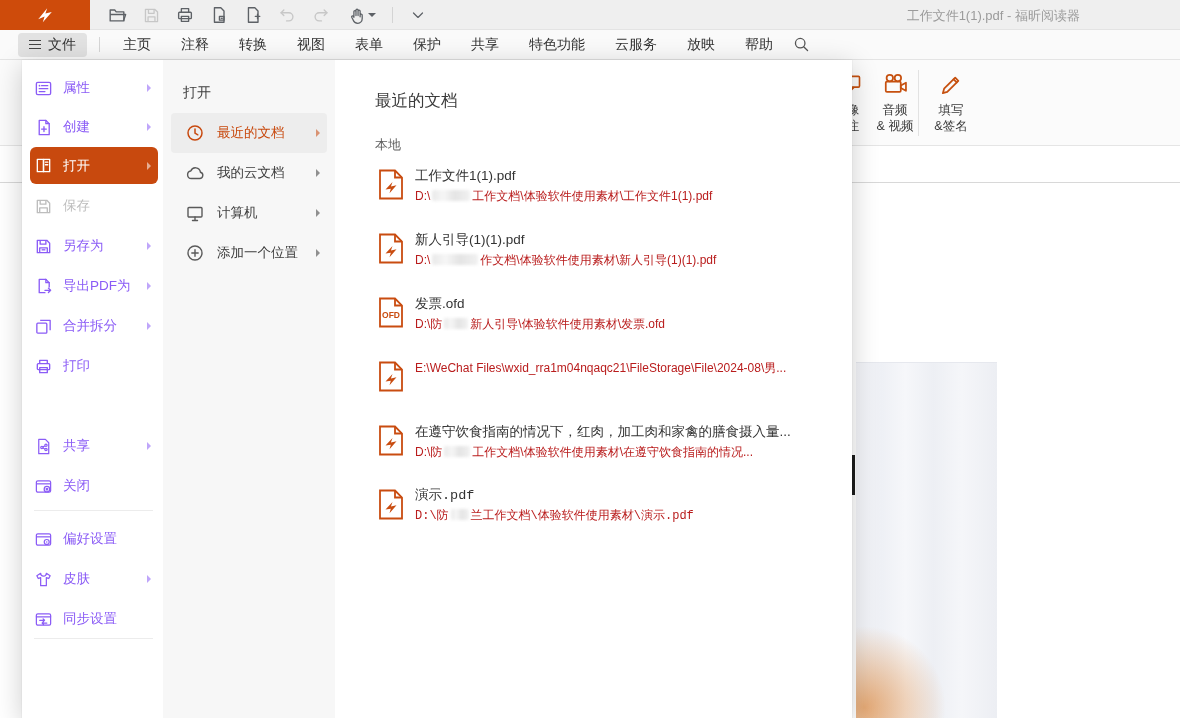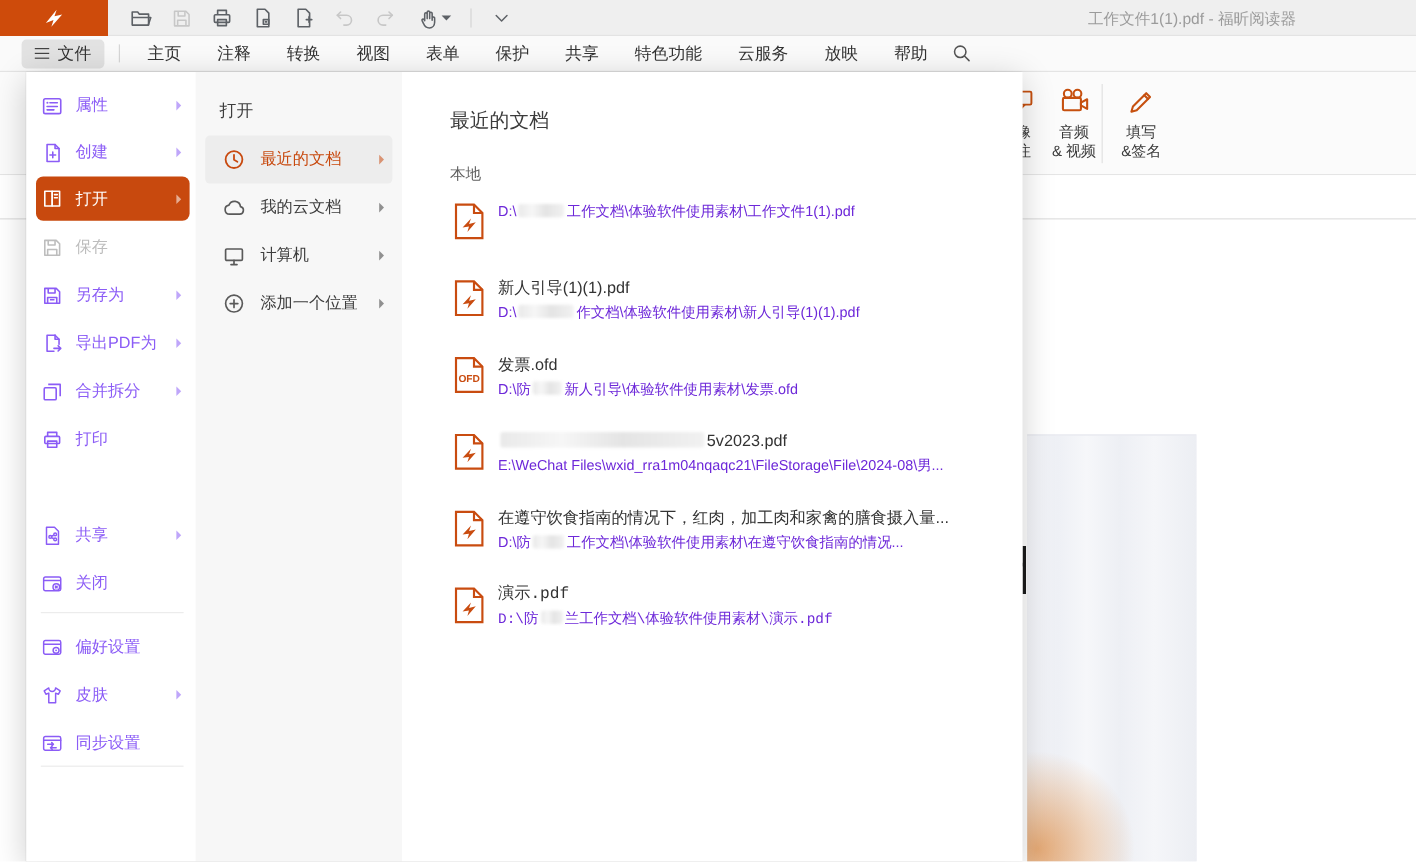--- a/index.html
+++ b/index.html
@@ -67,21 +67,21 @@
   .m2.sel { background:#ededed; color:#c8490e; }
   .m2.sel .mi { color:#c8490e; }
 
   .col3 { position:absolute; left:313px; top:0; right:0; bottom:0; background:#fff; }
   .col3-header { position:absolute; left:40px; top:30px; font-size:16.5px; color:#3c3c3c; }
   .col3-section { position:absolute; left:40px; top:76px; font-size:13px; color:#5f5f5f; }
   .frow { position:absolute; left:28px; right:20px; height:52px; border-radius:4px; cursor:default; }
   .frow .ficon { position:absolute; left:15px; top:3px; width:26px; height:35px; }
   .frow .ftxt { position:absolute; left:52px; top:0; right:4px; }
   .fname { font-size:13.5px; color:#333; line-height:20px; white-space:nowrap; overflow:hidden; }
-  .fpath { font-size:12px; color:#6d28d9; line-height:21px; white-space:nowrap; overflow:hidden; }
+  .fpath { font-size:12px; color:#b91c1c; line-height:21px; white-space:nowrap; overflow:hidden; }
   .redact { display:inline-block; height:11px; border-radius:2px; margin:0 2px; vertical-align:-1px;
     background:linear-gradient(90deg,#e9e9e9,#f6f6f6 30%,#e4e4e4 60%,#f1f1f1); filter:blur(1.5px); }
   .fname .redact { height:13px; }
   svg { display:block; }
 </style>
 </head>
 <body>
 
 <div class="screen">
 
@@ -425,20 +425,21 @@
       <div>
   <div class="frow" style="top: 106px;">
     <span class="ficon">
               <svg width="26" height="31" viewBox="0 0 26 31">
                 <path d="M2 1.5h15l7 7v21H2z" fill="#fff" stroke="#c94c10" stroke-width="1.8"></path>
                 <path d="M17 1.5v7h7" fill="none" stroke="#c94c10" stroke-width="1.8"></path>
                 <path d="M7.5 20.5l7-7.5-1.6 4.6 5.6-1.3-7 8 1.3-4.5z" fill="#c94c10"></path>
               </svg>
             </span>
     <div class="ftxt">
+      <div class="fname"><span>工作文件1(1).pdf</span></div>
       <div class="fpath"><span>D:\</span><span class="redact" style="width: 38px;"></span><span>工作文档\体验软件使用素材\工作文件1(1).pdf</span></div>
     </div>
   </div>
 
   <div class="frow" style="top: 170px;">
     <span class="ficon">
               <svg width="26" height="31" viewBox="0 0 26 31">
                 <path d="M2 1.5h15l7 7v21H2z" fill="#fff" stroke="#c94c10" stroke-width="1.8"></path>
                 <path d="M17 1.5v7h7" fill="none" stroke="#c94c10" stroke-width="1.8"></path>
                 <path d="M7.5 20.5l7-7.5-1.6 4.6 5.6-1.3-7 8 1.3-4.5z" fill="#c94c10"></path>
@@ -466,21 +467,20 @@
 
   <div class="frow" style="top: 298px;">
     <span class="ficon">
               <svg width="26" height="31" viewBox="0 0 26 31">
                 <path d="M2 1.5h15l7 7v21H2z" fill="#fff" stroke="#c94c10" stroke-width="1.8"></path>
                 <path d="M17 1.5v7h7" fill="none" stroke="#c94c10" stroke-width="1.8"></path>
                 <path d="M7.5 20.5l7-7.5-1.6 4.6 5.6-1.3-7 8 1.3-4.5z" fill="#c94c10"></path>
               </svg>
             </span>
     <div class="ftxt">
-      <div class="fname"><span class="redact" style="width: 170px;"></span><span>5v2023.pdf</span></div>
       <div class="fpath"><span>E:\WeChat Files\wxid_rra1m04nqaqc21\FileStorage\File\2024-08\男...</span></div>
     </div>
   </div>
 
   <div class="frow" style="top: 362px;">
     <span class="ficon">
               <svg width="26" height="31" viewBox="0 0 26 31">
                 <path d="M2 1.5h15l7 7v21H2z" fill="#fff" stroke="#c94c10" stroke-width="1.8"></path>
                 <path d="M17 1.5v7h7" fill="none" stroke="#c94c10" stroke-width="1.8"></path>
                 <path d="M7.5 20.5l7-7.5-1.6 4.6 5.6-1.3-7 8 1.3-4.5z" fill="#c94c10"></path>

